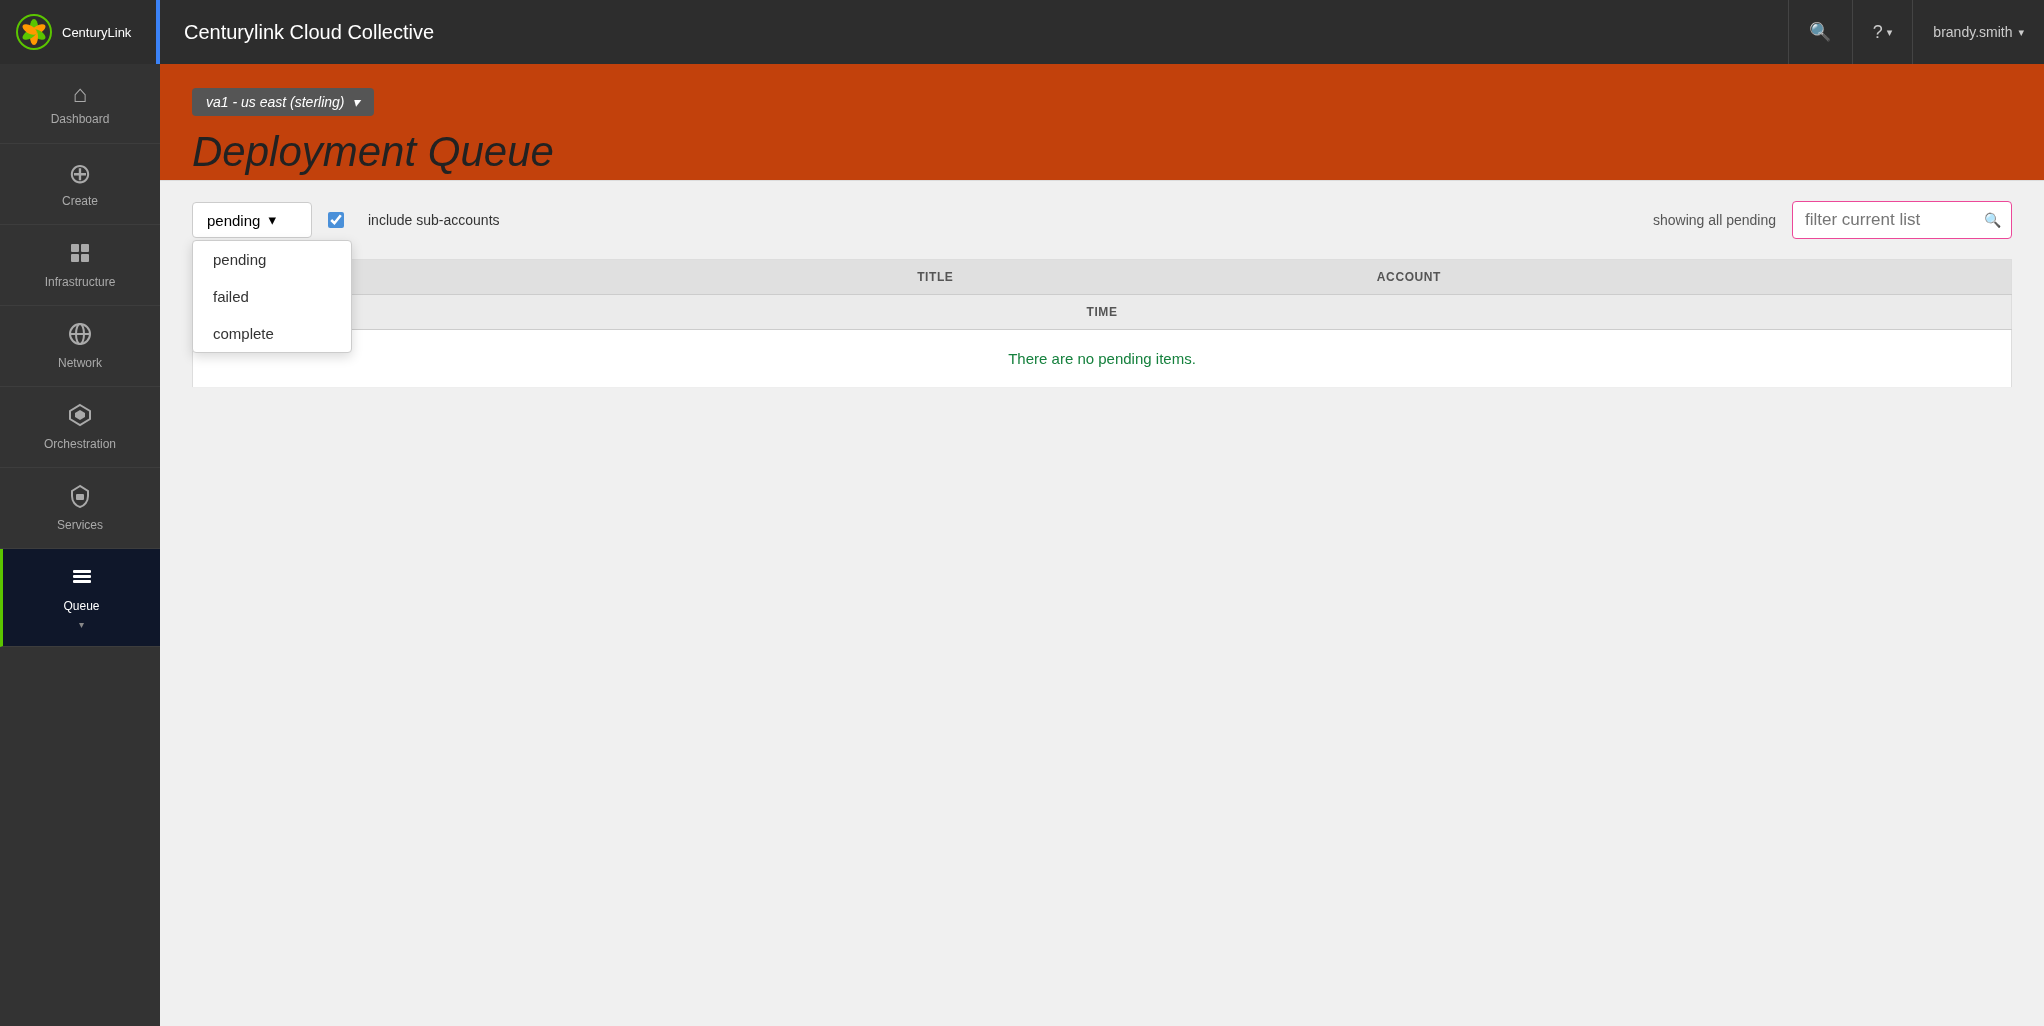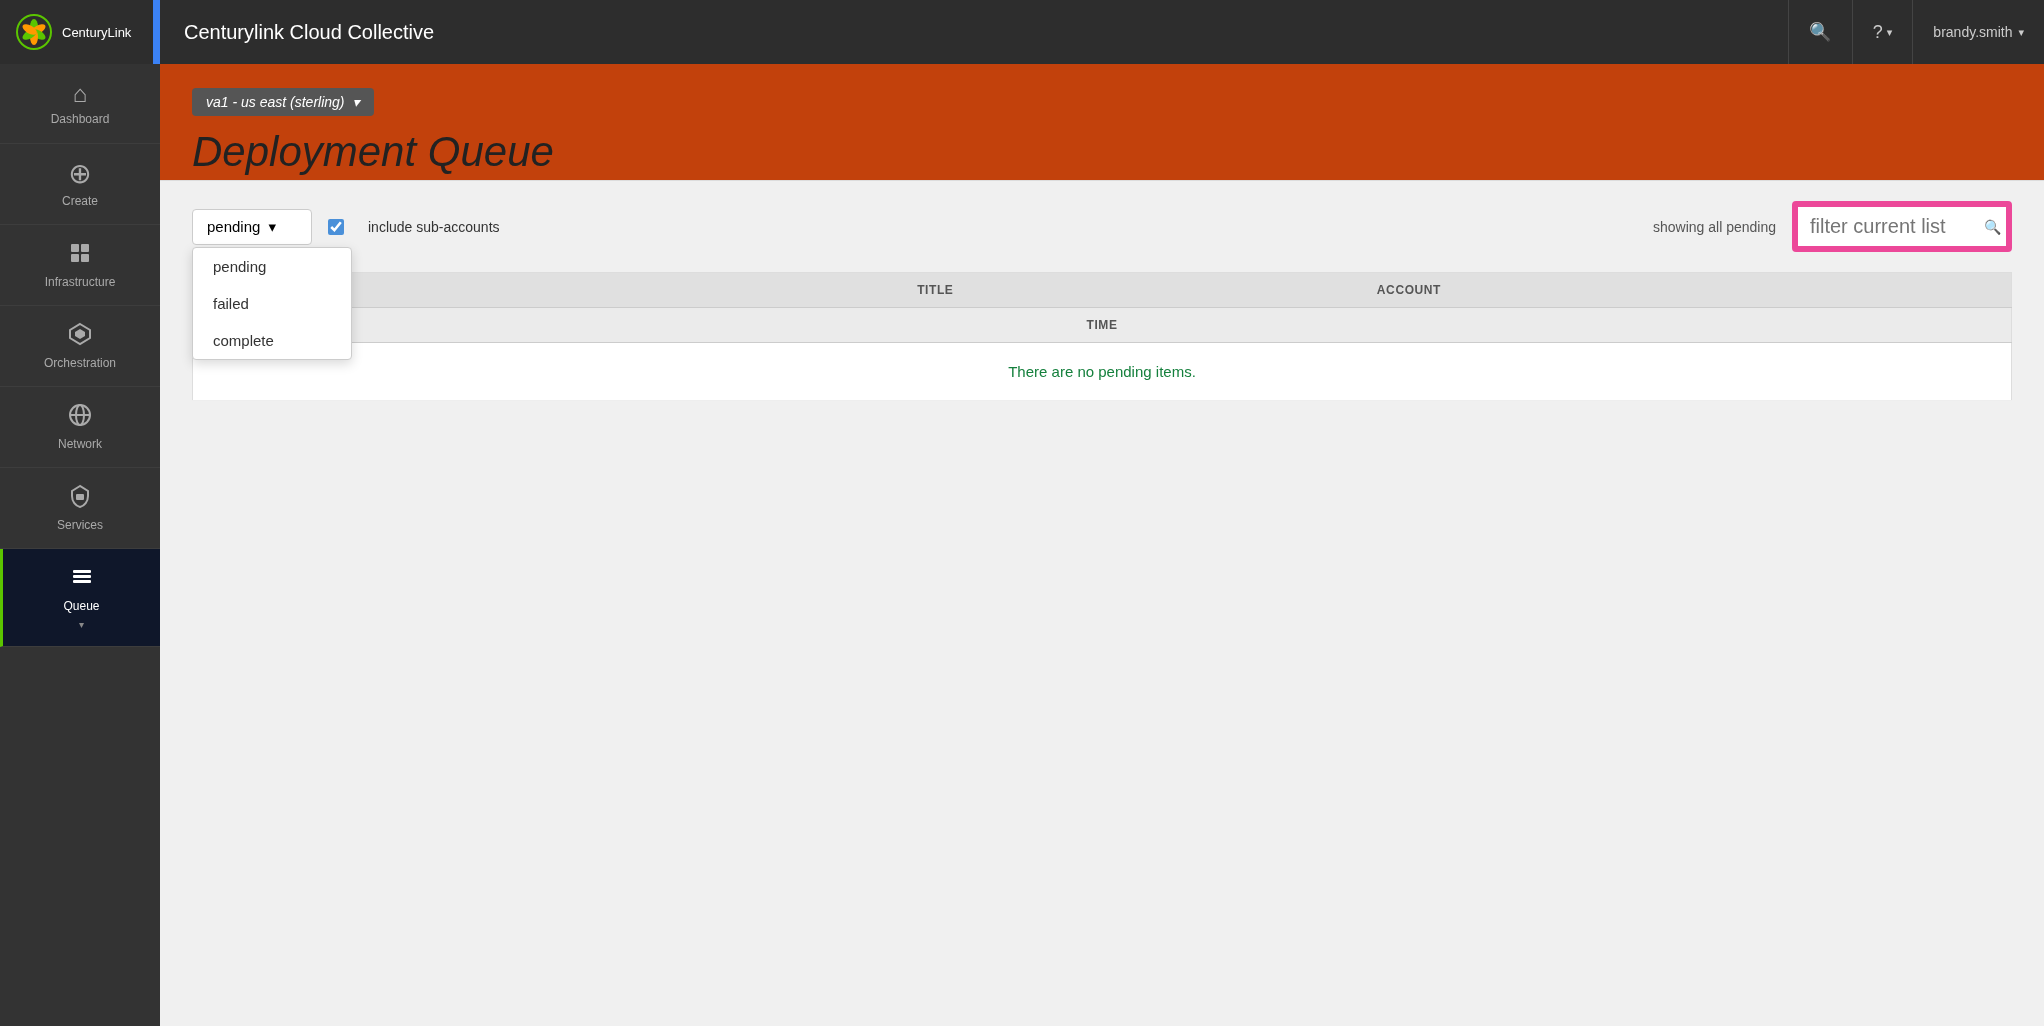--- a/index.html
+++ b/index.html
@@ -12,21 +12,21 @@
       display: flex;
       align-items: center;
       flex-shrink: 0;
       z-index: 100;
     }
     .top-nav-logo {
       width: 160px;
       display: flex;
       align-items: center;
       padding: 0 16px;
-      border-right: 7px solid #3b82f6;
+      border-right: 4px solid #3b82f6;
       height: 100%;
     }
     .logo-icon {
       width: 36px;
       height: 36px;
       margin-right: 10px;
       flex-shrink: 0;
     }
     .logo-text {
       color: #fff;
@@ -199,24 +199,24 @@
       margin-left: auto;
       font-size: 14px;
       color: #555;
     }
     .filter-input-wrap {
       position: relative;
       display: flex;
       align-items: center;
     }
     .filter-input {
-      border: 6px solid #ec4899;
+      border: 1px solid #ec4899;
       border-radius: 4px;
       padding: 8px 36px 8px 12px;
-      font-size: 20px;
+      font-size: 17px;
       width: 220px;
       background: #fff;
       color: #999;
     }
     .filter-search-icon {
       position: absolute;
       right: 10px;
       color: #999;
       font-size: 14px;
     }
@@ -316,36 +316,36 @@
             <rect x="3" y="3" width="8" height="8" rx="1"></rect>
             <rect x="13" y="3" width="8" height="8" rx="1"></rect>
             <rect x="3" y="13" width="8" height="8" rx="1"></rect>
             <rect x="13" y="13" width="8" height="8" rx="1"></rect>
           </svg>
       </span>
       <span class="sidebar-item-label">Infrastructure</span>
     </a>
     <a class="sidebar-item">
       <span class="sidebar-item-icon">
-        <svg width="24" height="24" viewBox="0 0 24 24" fill="currentColor">
-            <polygon points="12,2 22,8 22,16 12,22 2,16 2,8" fill="none" stroke="currentColor" stroke-width="2"></polygon>
-            <polygon points="12,7 17,10 17,14 12,17 7,14 7,10" fill="currentColor"></polygon>
-          </svg>
-      </span>
-      <span class="sidebar-item-label">Orchestration</span>
-    </a>
-    <a class="sidebar-item">
-      <span class="sidebar-item-icon">
         <svg width="24" height="24" viewBox="0 0 24 24" fill="none" stroke="currentColor" stroke-width="2">
             <circle cx="12" cy="12" r="10"></circle>
             <ellipse cx="12" cy="12" rx="4" ry="10"></ellipse>
             <line x1="2" y1="12" x2="22" y2="12"></line>
           </svg>
       </span>
       <span class="sidebar-item-label">Network</span>
+    </a>
+    <a class="sidebar-item">
+      <span class="sidebar-item-icon">
+        <svg width="24" height="24" viewBox="0 0 24 24" fill="currentColor">
+            <polygon points="12,2 22,8 22,16 12,22 2,16 2,8" fill="none" stroke="currentColor" stroke-width="2"></polygon>
+            <polygon points="12,7 17,10 17,14 12,17 7,14 7,10" fill="currentColor"></polygon>
+          </svg>
+      </span>
+      <span class="sidebar-item-label">Orchestration</span>
     </a>
     <a class="sidebar-item">
       <span class="sidebar-item-icon">
         <svg width="24" height="24" viewBox="0 0 24 24" fill="currentColor">
             <path d="M12 2L4 7v5c0 5.5 3.5 10 8 11 4.5-1 8-5.5 8-11V7L12 2z" fill="none" stroke="currentColor" stroke-width="2"></path>
             <rect x="8" y="10" width="8" height="6" rx="1" fill="currentColor"></rect>
           </svg>
       </span>
       <span class="sidebar-item-label">Services</span>
     </a>

